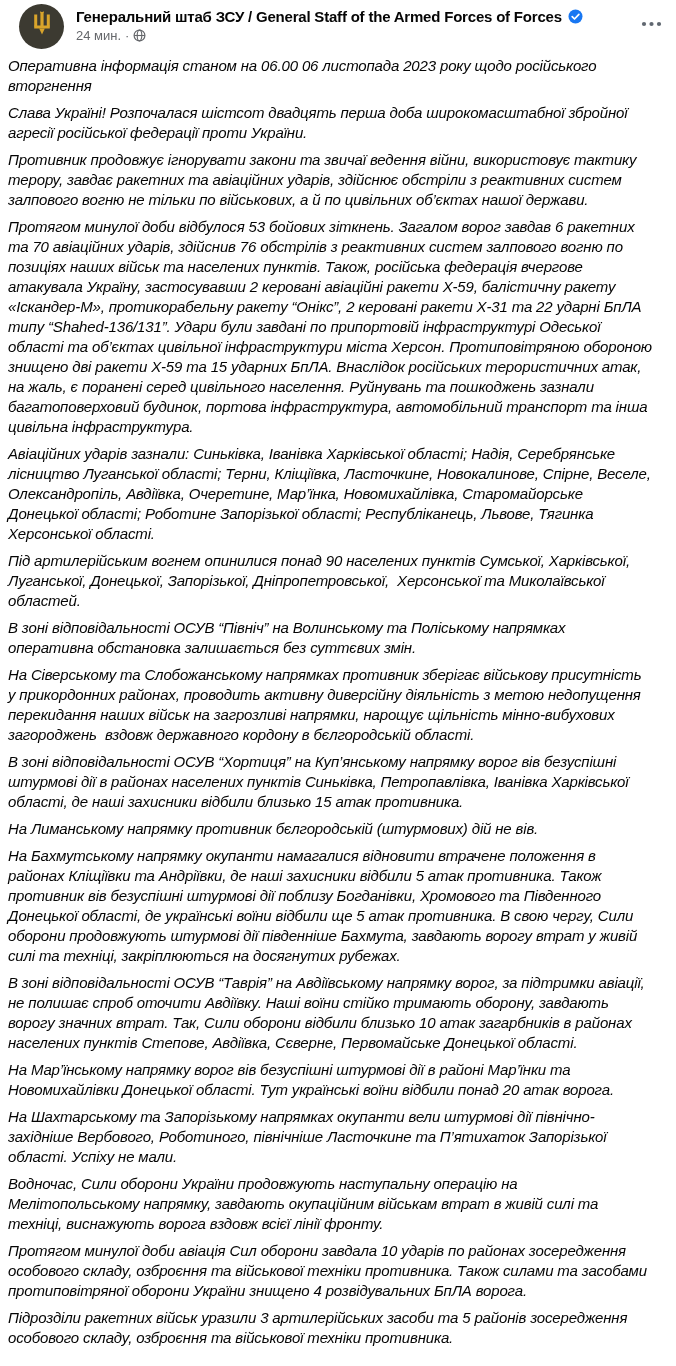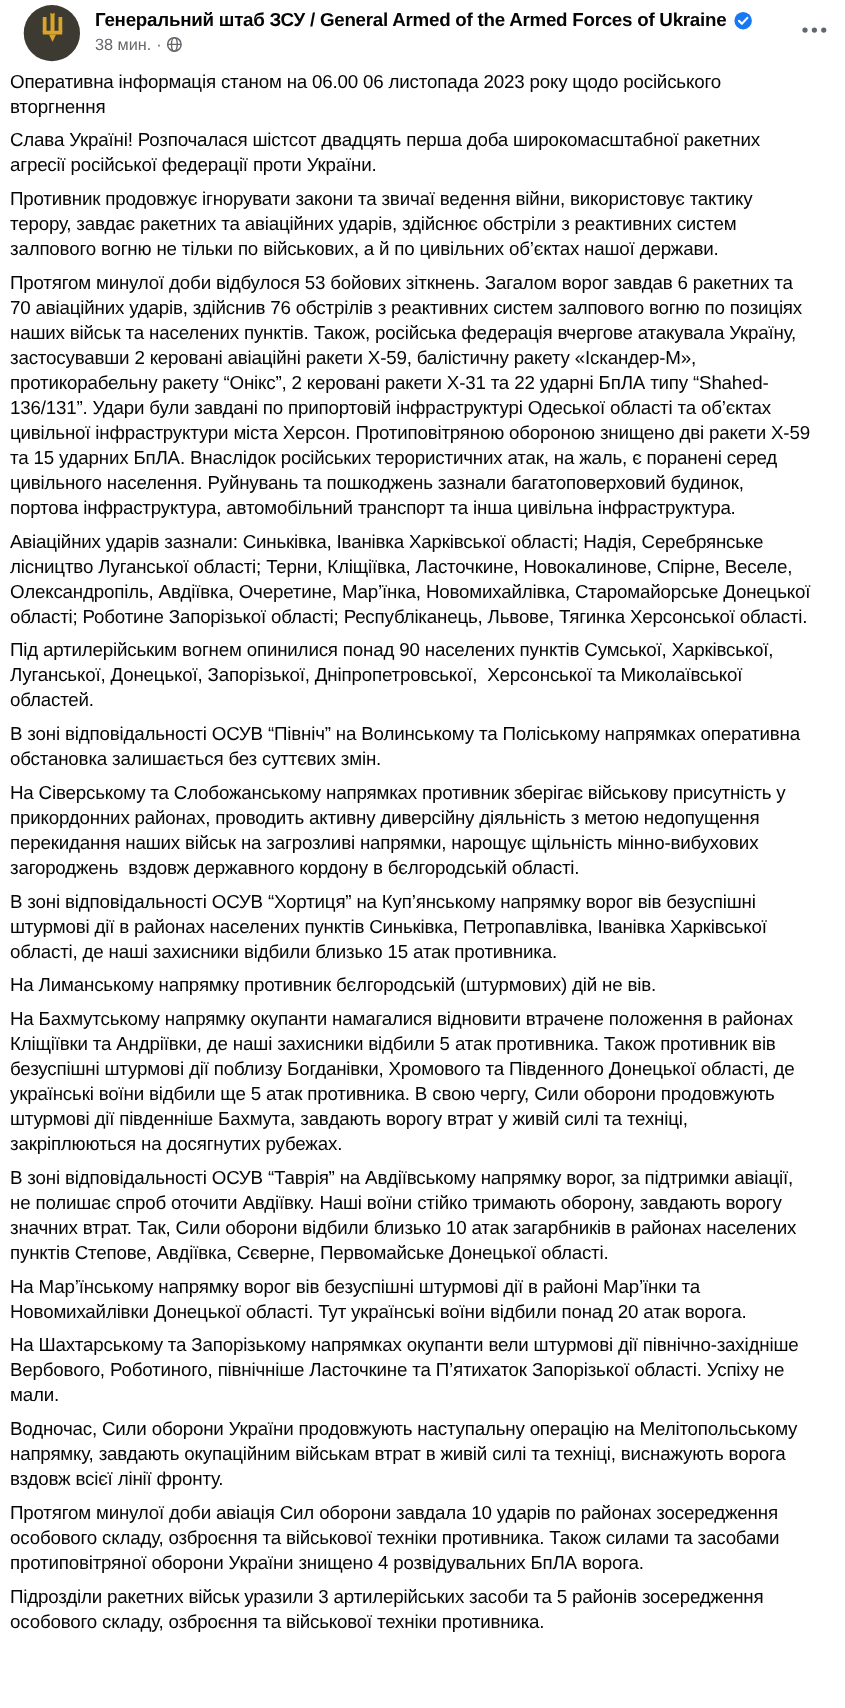--- a/index.html
+++ b/index.html
@@ -73,20 +73,21 @@
     align-items: center;
     justify-content: center;
     border: none;
     background: transparent;
     border-radius: 4px;
     cursor: pointer;
   }
   
   .post-body {
     padding: 4px 24px 0 8px;
+    font-style: italic;
   }
   .post-body p {
     margin: 0 0 7px 0;
     font-size: 15px;
     line-height: 20px;
     color: #050505;
     letter-spacing: -0.15px;
     white-space: pre-wrap;
   }
 </style>
@@ -106,31 +107,31 @@
             <path d="M16.8 4.5 h3 v12 h-3 z"></path>
             <path d="M4.2 15.5 h15.6 v3 h-15.6 z"></path>
             <path d="M9.2 18.5 h5.6 L12 24.5 z"></path>
             <path d="M10.4 1 l1.6 1.6 L13.6 1 v2 h-3.2 z"></path>
           </g>
         </svg>
       </span>
     </div>
 
     <div class="name-row">
-      <span class="page-name">Генеральний штаб ЗСУ / General Armed of the Armed Forces of Ukraine</span>
+      <span class="page-name">Генеральний штаб ЗСУ / General Staff of the Armed Forces of Forces</span>
       <span class="verified-badge">
         <svg width="15" height="15" viewBox="0 0 15 15" aria-hidden="true">
           <circle cx="7.5" cy="7.5" r="7" fill="#1877f2"></circle>
           <path d="M4.2 7.7 L6.5 10 L10.9 5.3" fill="none" stroke="#ffffff" stroke-width="1.7" stroke-linecap="round" stroke-linejoin="round"></path>
         </svg>
       </span>
     </div>
 
     <div class="meta-row">
-      <span class="timestamp">38 мин.</span>
+      <span class="timestamp">24 мин.</span>
       <span>·</span>
       <span style="display:inline-flex;">
         <svg width="13" height="13" viewBox="0 0 13 13" aria-hidden="true">
           <circle cx="6.5" cy="6.5" r="5.4" fill="none" stroke="#65676b" stroke-width="1.2"></circle>
           <ellipse cx="6.5" cy="6.5" rx="2.3" ry="5.4" fill="none" stroke="#65676b" stroke-width="1.1"></ellipse>
           <path d="M1.2 6.5 H11.8" stroke="#65676b" stroke-width="1.1"></path>
         </svg>
       </span>
     </div>
 
@@ -141,21 +142,21 @@
           <circle cx="10.5" cy="3" r="2.1" fill="#606770"></circle>
           <circle cx="18" cy="3" r="2.1" fill="#606770"></circle>
         </svg>
       </span>
     </button>
 
   </div>
 
   <div class="post-body">
     <p>Оперативна інформація станом на 06.00 06 листопада 2023 року щодо російського вторгнення</p>
-    <p>Слава Україні! Розпочалася шістсот двадцять перша доба широкомасштабної ракетних агресії російської федерації проти України.</p>
+    <p>Слава Україні! Розпочалася шістсот двадцять перша доба широкомасштабної збройної агресії російської федерації проти України.</p>
     <p>Противник продовжує ігнорувати закони та звичаї ведення війни, використовує тактику терору, завдає ракетних та авіаційних ударів, здійснює обстріли з реактивних систем залпового вогню не тільки по військових, а й по цивільних об’єктах нашої держави.</p>
     <p>Протягом минулої доби відбулося 53 бойових зіткнень. Загалом ворог завдав 6 ракетних та 70 авіаційних ударів, здійснив 76 обстрілів з реактивних систем залпового вогню по позиціях наших військ та населених пунктів. Також, російська федерація вчергове атакувала Україну, застосувавши 2 керовані авіаційні ракети Х-59, балістичну ракету «Іскандер-М», протикорабельну ракету “Онікс”, 2 керовані ракети Х-31 та 22 ударні БпЛА типу “Shahed-136/131”. Удари були завдані по припортовій інфраструктурі Одеської області та об’єктах цивільної інфраструктури міста Херсон. Протиповітряною обороною знищено дві ракети Х-59 та 15 ударних БпЛА. Внаслідок російських терористичних атак, на жаль, є поранені серед цивільного населення. Руйнувань та пошкоджень зазнали багатоповерховий будинок, портова інфраструктура, автомобільний транспорт та інша цивільна інфраструктура.</p>
     <p>Авіаційних ударів зазнали: Синьківка, Іванівка Харківської області; Надія, Серебрянське лісництво Луганської області; Терни, Кліщіївка, Ласточкине, Новокалинове, Спірне, Веселе, Олександропіль, Авдіївка, Очеретине, Мар’їнка, Новомихайлівка, Старомайорське Донецької області; Роботине Запорізької області; Республіканець, Львове, Тягинка Херсонської області.</p>
     <p>Під артилерійським вогнем опинилися понад 90 населених пунктів Сумської, Харківської, Луганської, Донецької, Запорізької, Дніпропетровської,  Херсонської та Миколаївської областей.</p>
     <p>В зоні відповідальності ОСУВ “Північ” на Волинському та Поліському напрямках оперативна обстановка залишається без суттєвих змін.</p>
     <p>На Сіверському та Слобожанському напрямках противник зберігає військову присутність у прикордонних районах, проводить активну диверсійну діяльність з метою недопущення перекидання наших військ на загрозливі напрямки, нарощує щільність мінно-вибухових загороджень  вздовж державного кордону в бєлгородській області.</p>
     <p>В зоні відповідальності ОСУВ “Хортиця” на Куп’янському напрямку ворог вів безуспішні штурмові дії в районах населених пунктів Синьківка, Петропавлівка, Іванівка Харківської області, де наші захисники відбили близько 15 атак противника.</p>
     <p>На Лиманському напрямку противник бєлгородській (штурмових) дій не вів.</p>
     <p>На Бахмутському напрямку окупанти намагалися відновити втрачене положення в районах Кліщіївки та Андріївки, де наші захисники відбили 5 атак противника. Також противник вів безуспішні штурмові дії поблизу Богданівки, Хромового та Південного Донецької області, де українські воїни відбили ще 5 атак противника. В свою чергу, Сили оборони продовжують штурмові дії південніше Бахмута, завдають ворогу втрат у живій силі та техніці, закріплюються на досягнутих рубежах.</p>
     <p>В зоні відповідальності ОСУВ “Таврія” на Авдіївському напрямку ворог, за підтримки авіації, не полишає спроб оточити Авдіївку. Наші воїни стійко тримають оборону, завдають ворогу значних втрат. Так, Сили оборони відбили близько 10 атак загарбників в районах населених пунктів Степове, Авдіївка, Сєверне, Первомайське Донецької області.</p>

